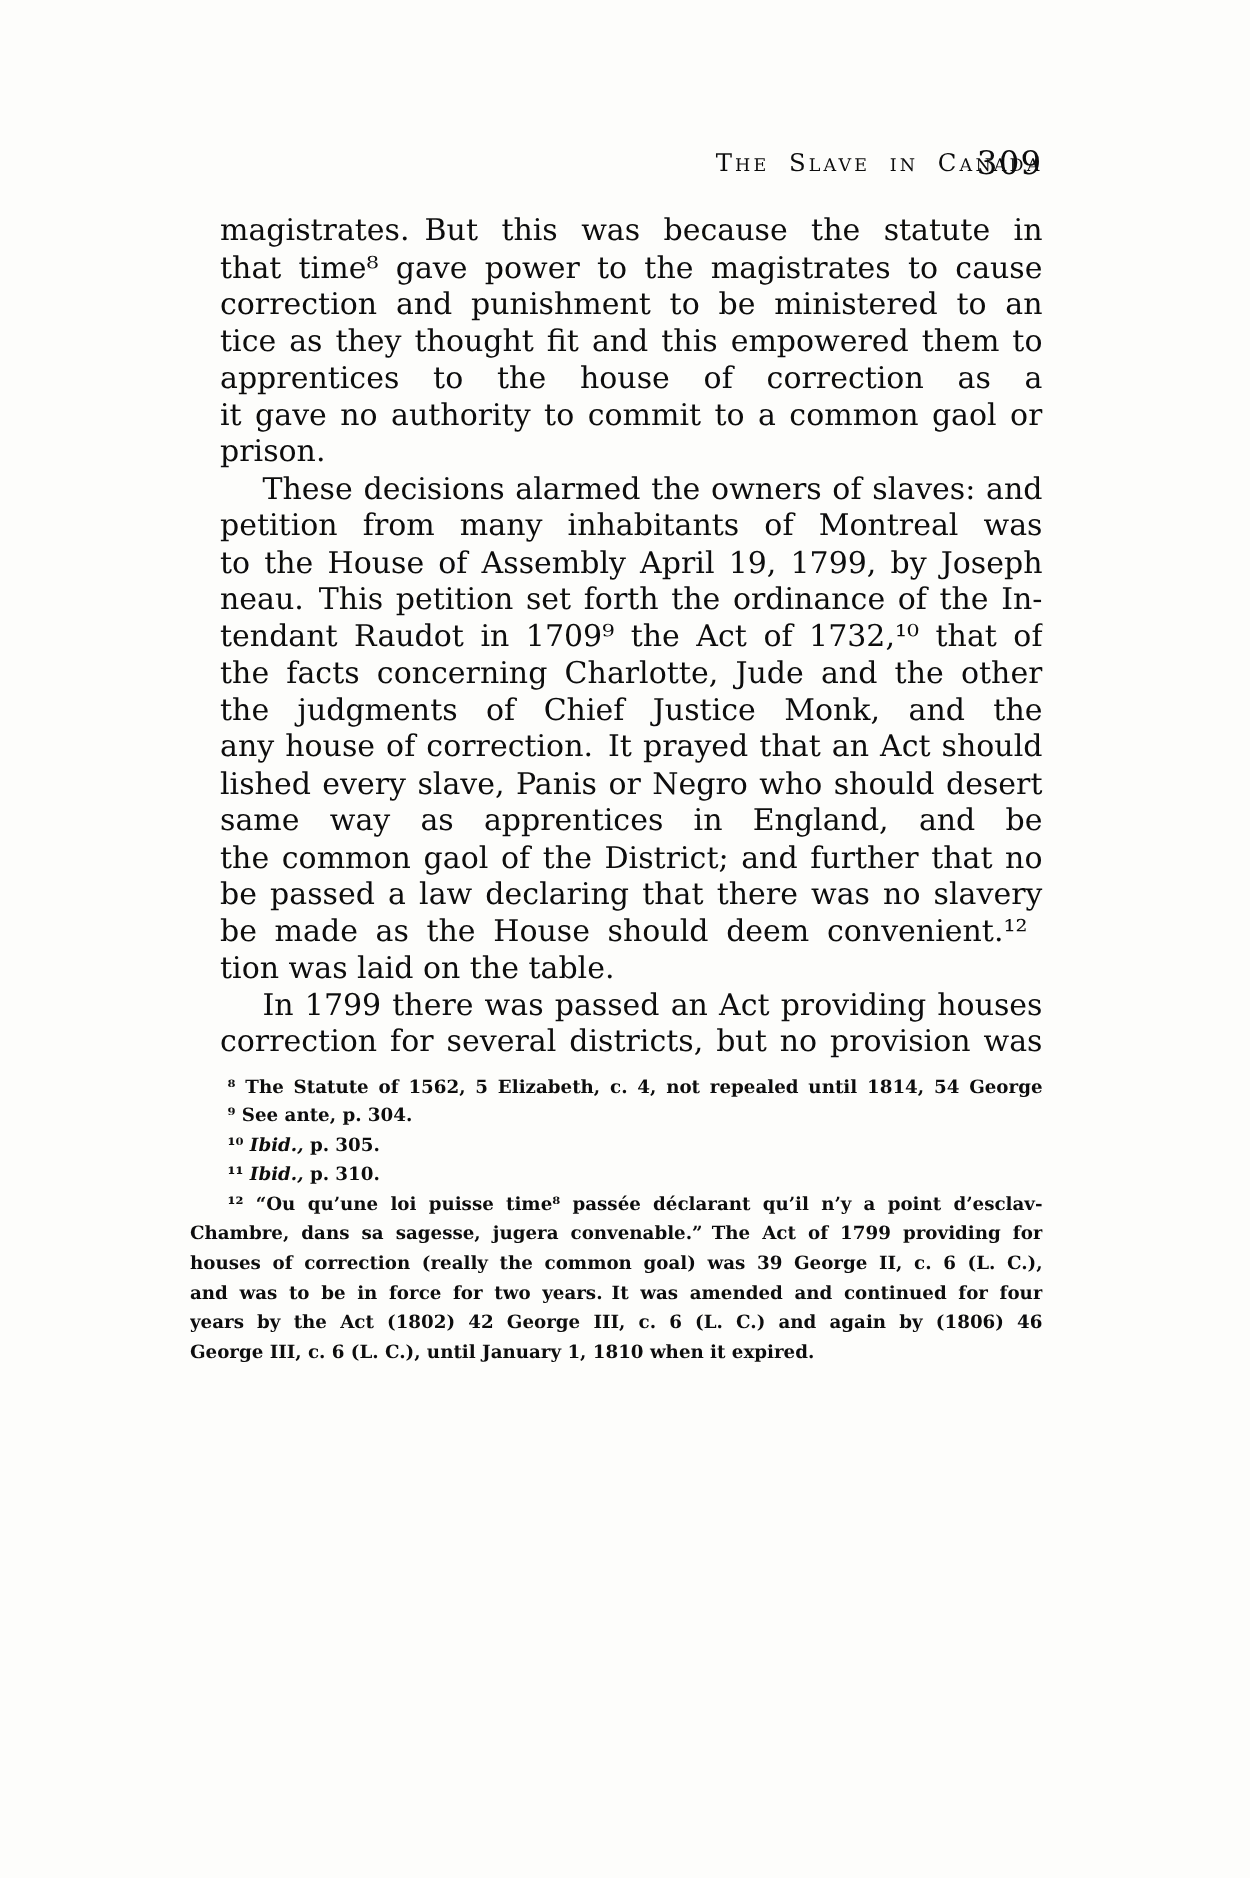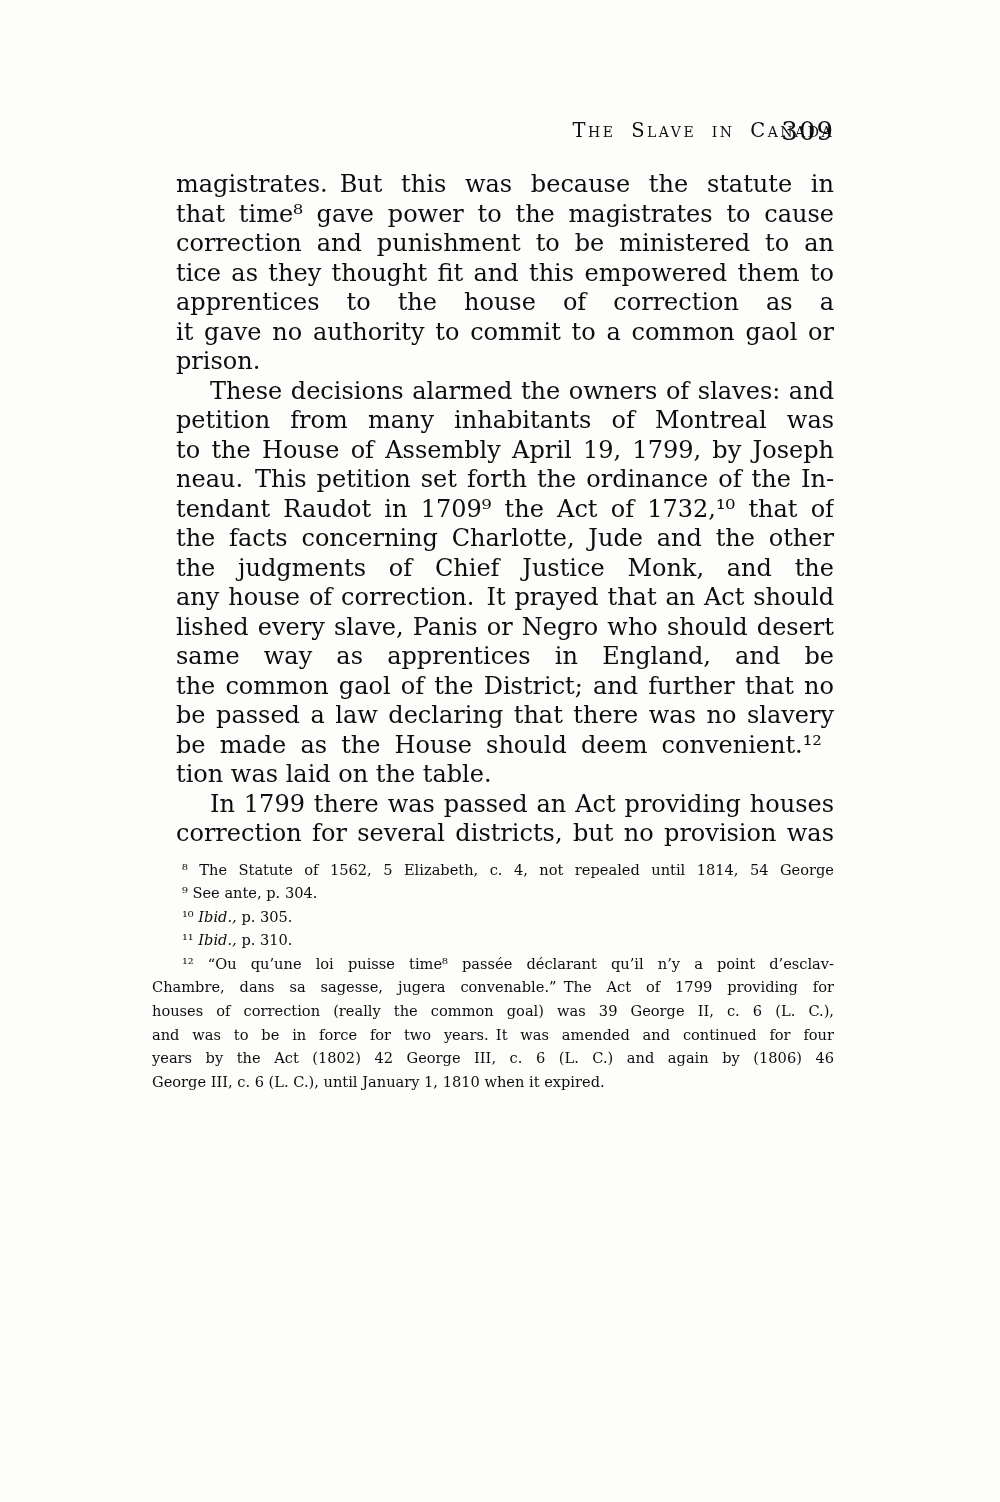--- a/index.html
+++ b/index.html
@@ -38,21 +38,21 @@
   .bodytext { margin-top: 26px; font-size: 24px; margin-left: 24px; }
   .bline {
     height: 29.5px;
     line-height: 29.5px;
     text-align: justify;
     text-align-last: justify;
     overflow: hidden;
   }
   .bline.last { text-align-last: left; }
   .bline.indent { text-indent: 34px; }
-  .footnotes { margin-top: 9px; font-size: 14.6px; }
+  .footnotes { margin-top: 9px; font-size: 14.6px; font-weight: bold; }
   .fline {
     height: 23.6px;
     line-height: 23.6px;
     text-align: justify;
     text-align-last: justify;
     overflow: hidden;
   }
   .fline.last { text-align-last: left; }
   .fline.indent { text-indent: 30px; }
   .it { font-style: italic; }

